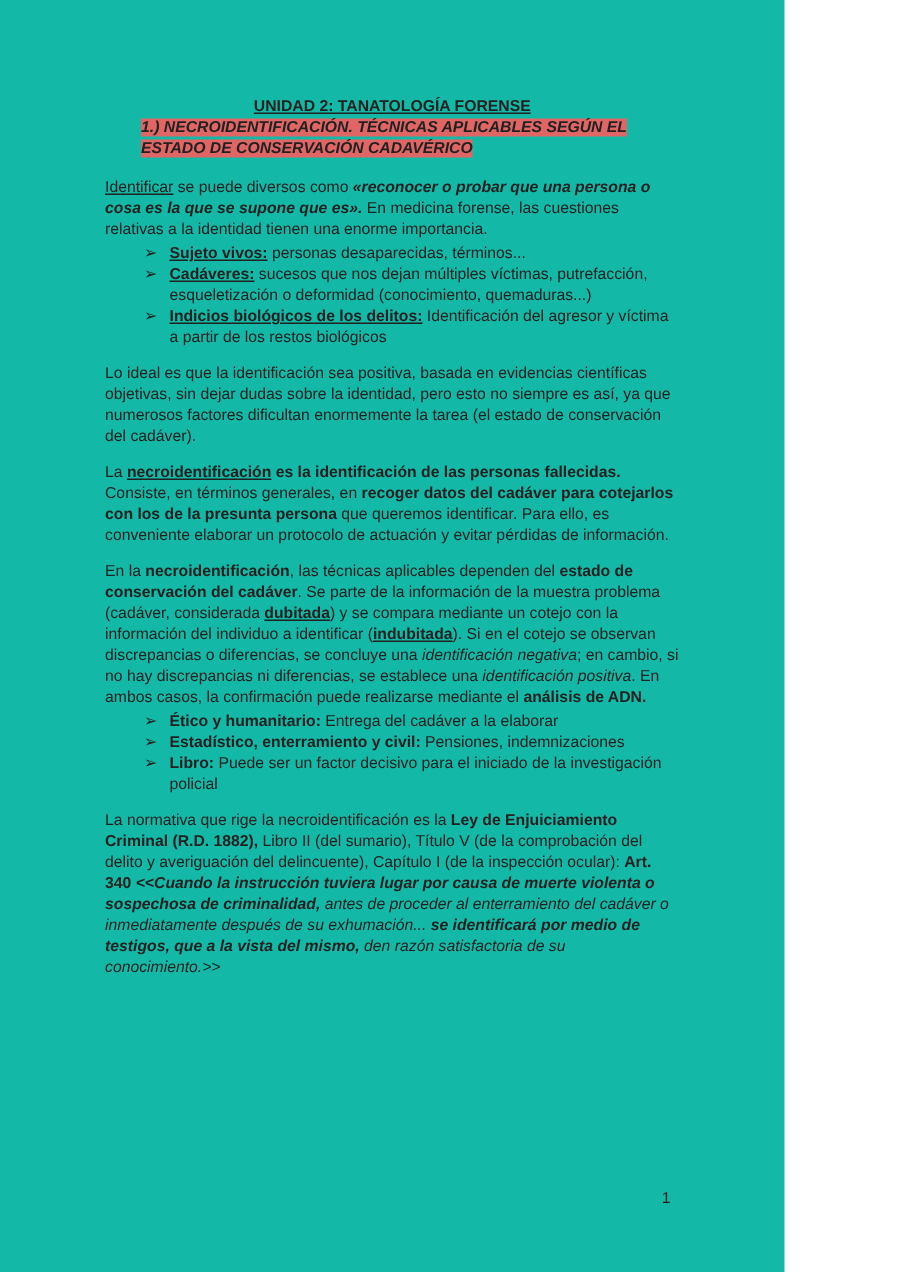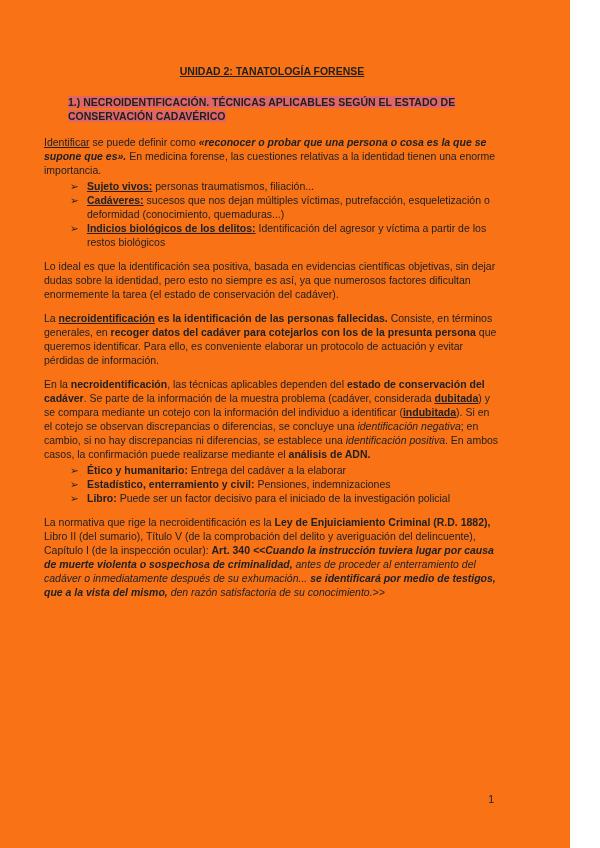--- a/index.html
+++ b/index.html
@@ -1,47 +1,47 @@
 <!DOCTYPE html>
 <html><head>
 <meta charset="utf-8">
 <style>
   * { margin:0; padding:0; box-sizing:border-box; }
   html,body { background:#ffffff; }
   body { width:600px; height:848px; font-family:"Liberation Sans", sans-serif; }
   .page {
-    position:relative; width:570px; height:848px; background:#f97316;
-    padding:64px 70px 0 44px; color:#212121;
+    position:relative; width:523px; height:848px; background:#14b8a6;
+    padding:64px 70px 0 70px; color:#212121;
     font-size:10.5px; line-height:14px;
   }
   .block { margin:0 0 10px 0; }
   p.document-title, p.document-subtitle { text-align:center; margin-bottom:0; }
-  p.section-heading { margin:17px 0 12px 24px; }
+  p.section-heading { margin:0 0 12px 24px;font-style:italic; }
   .b { font-weight:700; }
   .i { font-style:italic; }
   .u { text-decoration:underline; }
   .hl { background:#e06666; }
   .bullet-list { margin:-8px 0 10px 26px; }
   .bullet-item { display:flex; }
   .bullet-marker { flex:0 0 17px; width:17px; }
   .bullet-text { flex:1; }
   .page-number { position:absolute; right:76px; bottom:42px; font-size:10.5px; color:#212121; }
 </style>
 </head>
 <body>
 
 <div class="page">
   <div class="content" id="doc">
       <p class="block document-title"><span class="b u">UNIDAD 2: TANATOLOGÍA FORENSE</span></p>
       <p class="block section-heading"><span class="b hl">1.) NECROIDENTIFICACIÓN. TÉCNICAS APLICABLES SEGÚN EL ESTADO DE CONSERVACIÓN CADAVÉRICO</span></p>
-      <p class="block paragraph"><span class="u">Identificar</span><span> se puede definir como </span><span class="b i">«reconocer o probar que una persona o cosa es la que se supone que es».</span><span> En medicina forense, las cuestiones relativas a la identidad tienen una enorme importancia.</span></p>
+      <p class="block paragraph"><span class="u">Identificar</span><span> se puede diversos como </span><span class="b i">«reconocer o probar que una persona o cosa es la que se supone que es».</span><span> En medicina forense, las cuestiones relativas a la identidad tienen una enorme importancia.</span></p>
       <div class="bullet-list block">
         <div class="bullet-item">
           <span class="bullet-marker">➢</span>
-          <span class="bullet-text"><span class="b u">Sujeto vivos:</span><span> personas traumatismos, filiación...</span></span>
+          <span class="bullet-text"><span class="b u">Sujeto vivos:</span><span> personas desaparecidas, términos...</span></span>
         </div>
         <div class="bullet-item">
           <span class="bullet-marker">➢</span>
           <span class="bullet-text"><span class="b u">Cadáveres:</span><span> sucesos que nos dejan múltiples víctimas, putrefacción, esqueletización o deformidad (conocimiento, quemaduras...)</span></span>
         </div>
         <div class="bullet-item">
           <span class="bullet-marker">➢</span>
           <span class="bullet-text"><span class="b u">Indicios biológicos de los delitos:</span><span> Identificación del agresor y víctima a partir de los restos biológicos</span></span>
         </div>
       </div>

